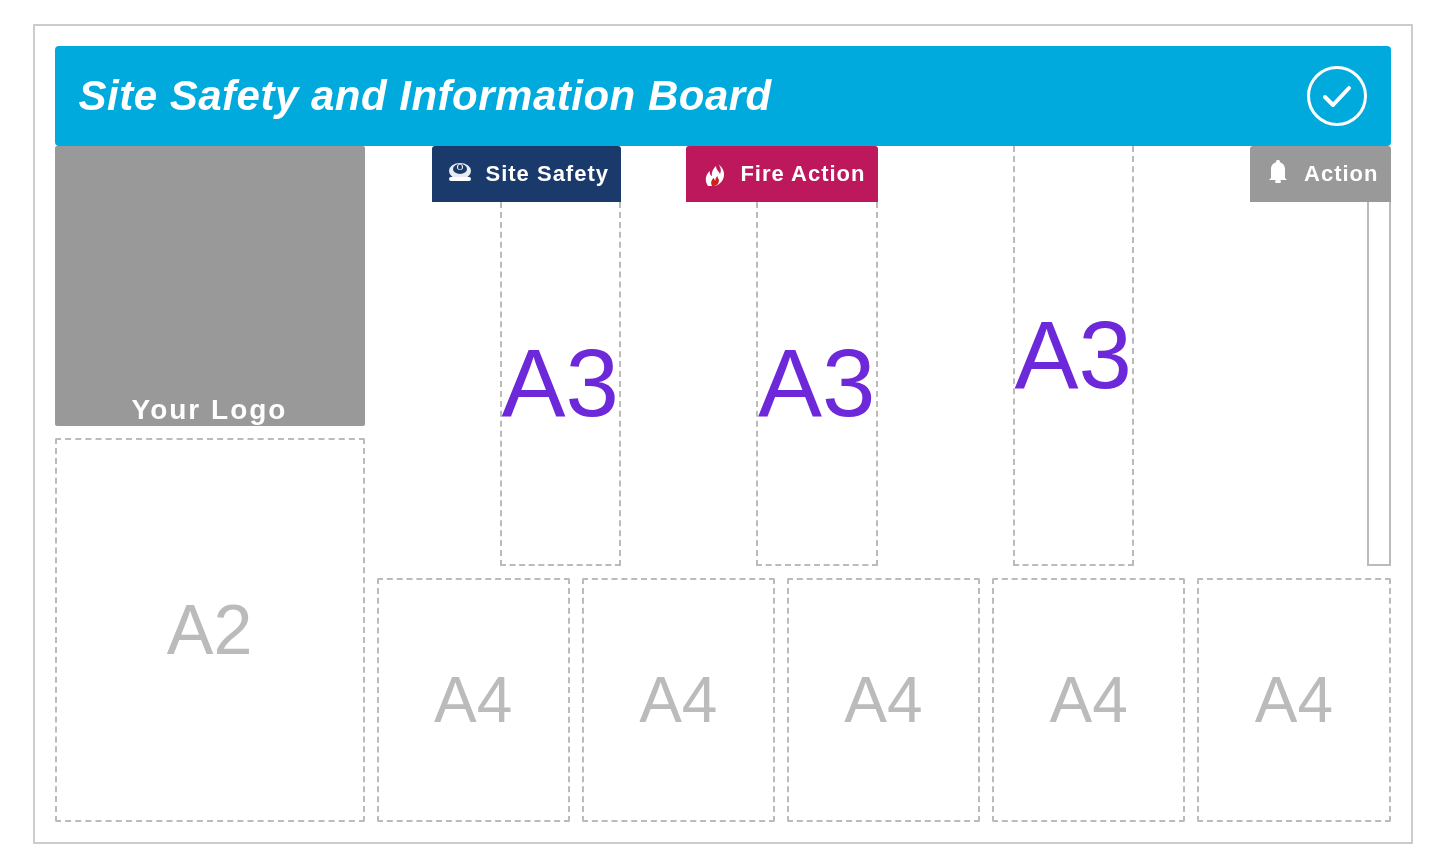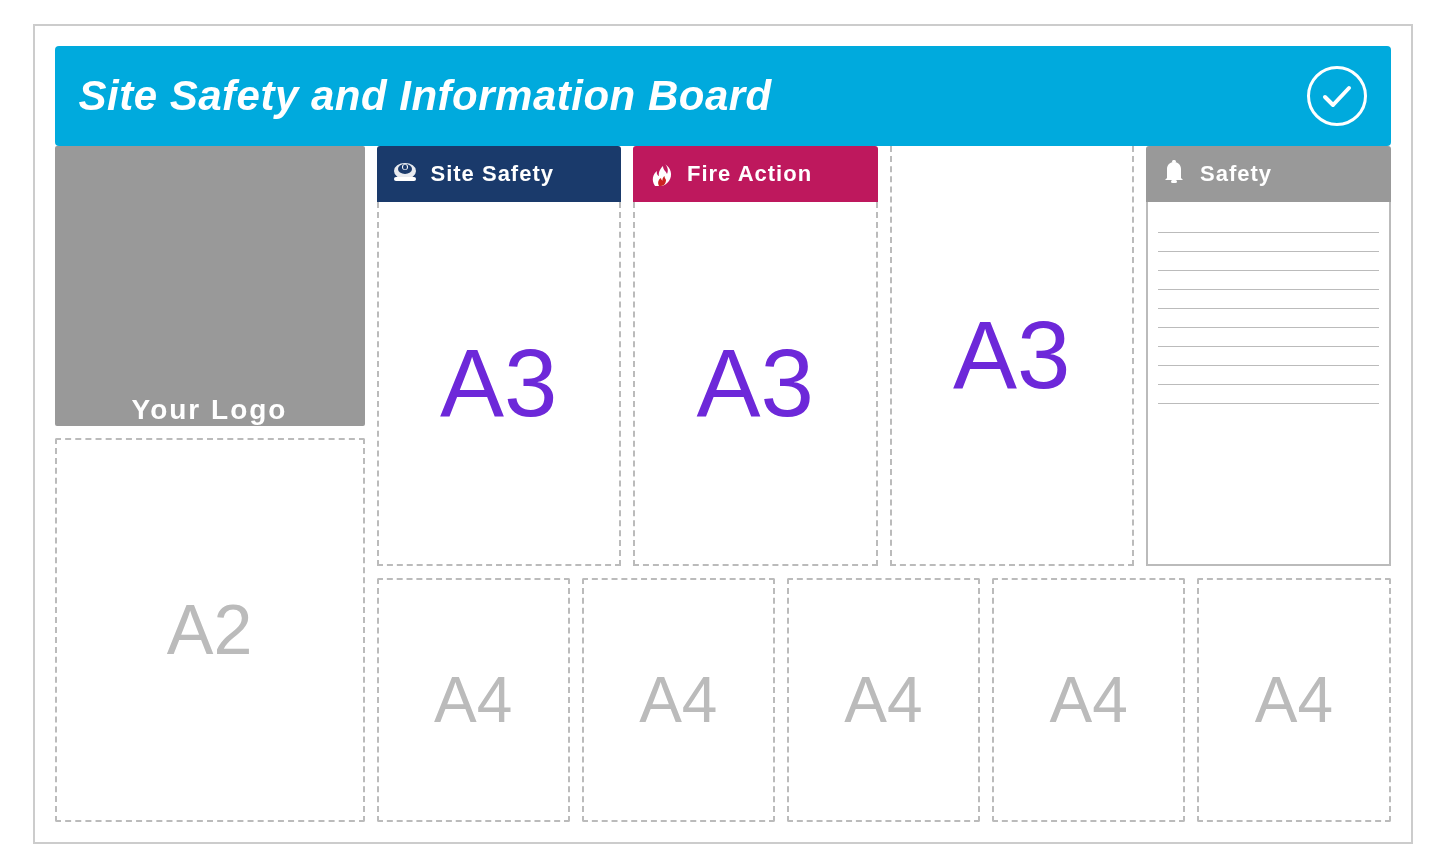--- a/index.html
+++ b/index.html
@@ -109,20 +109,21 @@
     .top-row {
       display: flex;
       gap: 12px;
       height: 420px;
     }
     .section-col {
       flex: 1;
       display: flex;
       flex-direction: column;
       gap: 0;
+      align-items: flex-end;
     }
     .section-header {
       border-radius: 3px 3px 0 0;
       display: flex;
       align-items: center;
       padding: 0 12px;
       height: 56px;
       gap: 10px;
       flex-shrink: 0;
     }
@@ -266,21 +267,21 @@
 
         <div class="section-col">
           <div class="section-header notices">
             <div class="icon-wrap">
               <svg viewBox="0 0 32 32" fill="white" xmlns="http://www.w3.org/2000/svg">
                 <path d="M16 4 C12 4 9 7 9 11 L9 20 L7 22 L25 22 L23 20 L23 11 C23 7 20 4 16 4 Z" fill="white"></path>
                 <rect x="13" y="22" width="6" height="3" rx="1.5" fill="white"></rect>
                 <rect x="14" y="2" width="4" height="3" rx="1.5" fill="white"></rect>
               </svg>
             </div>
-            <span class="section-header-text">Safety</span>
+            <span class="section-header-text">Action</span>
           </div>
           <div class="section-body notices-body">
             <div class="notice-line"></div>
             <div class="notice-line"></div>
             <div class="notice-line"></div>
             <div class="notice-line"></div>
             <div class="notice-line"></div>
             <div class="notice-line"></div>
             <div class="notice-line"></div>
             <div class="notice-line"></div>

